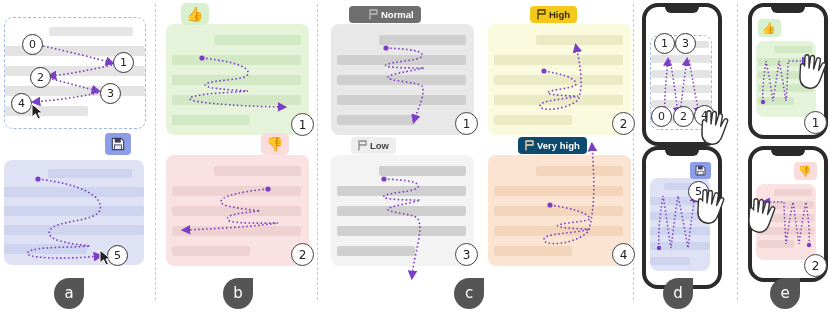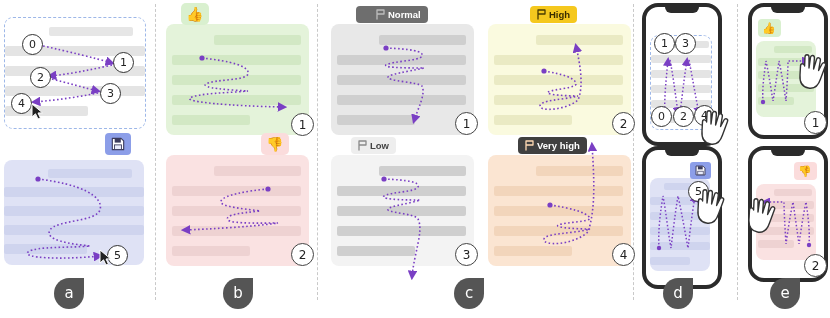--- a/index.html
+++ b/index.html
@@ -103,21 +103,21 @@
     height:17px;border-radius:4px;
     display:flex;align-items:center;gap:3px;
     padding:0 7px;
     font-size:9.5px;font-weight:bold;
     z-index:8;white-space:nowrap;
     font-family:"Liberation Sans",sans-serif;
   }
   .flag.normal{background:#6e6e6e;color:#ffffff;}
   .flag.low{background:#eeeeee;color:#444444;}
   .flag.high{background:#f5c81e;color:#3a2e00;}
-  .flag.vhigh{background:#404040;color:#ffffff;}
+  .flag.vhigh{background:#0c4a6e;color:#ffffff;}
   .flag svg{display:block;}
 
   
   .phone{
     position:absolute;
     border:4px solid #2b2b2b;
     border-radius:16px;
     background:#ffffff;
     overflow:hidden;
   }
@@ -246,21 +246,21 @@
                C 80,58 64,60 68,65 C 72,69 104,68 118,68
                C 90,72 50,74 24,75" stroke="#7a3fc4" stroke-width="1.6" fill="none" stroke-dasharray="1.6 2.4" marker-end="url(#ah)"></path>
     </svg>
     <div class="idx" style="left:131px;top:243px;">2</div>
 
     <div class="panel-letter" style="left:63px;top:278px;">b</div>
   </div>
 
   <div class="abs" style="left:322px;top:0;width:311px;height:318px;">
 
-    <div class="flag normal" style="left:34px;top:6px;padding-left:20px;">
+    <div class="flag normal" style="left:27px;top:6px;padding-left:20px;">
       <svg width="9" height="11" viewBox="0 0 9 11">
         <path d="M1,10 L1,1 L8,1 L8,5 L1,5" fill="none" stroke="#bdbdbd" stroke-width="1.3" stroke-linejoin="round" stroke-linecap="round"></path>
       </svg>
       <span>Normal</span>
     </div>
     <div class="doc" style="left:9px;top:24px;width:143px;height:111px;background:#e8e8e8;">
       <div class="line" style="left:48px;top:11px;width:87px;height:10px;background:#cfcfcf;"></div>
       <div class="line" style="left:6px;top:31px;width:129px;height:10px;background:#cfcfcf;"></div>
       <div class="line" style="left:6px;top:51px;width:129px;height:10px;background:#cfcfcf;"></div>
       <div class="line" style="left:6px;top:71px;width:129px;height:10px;background:#cfcfcf;"></div>

